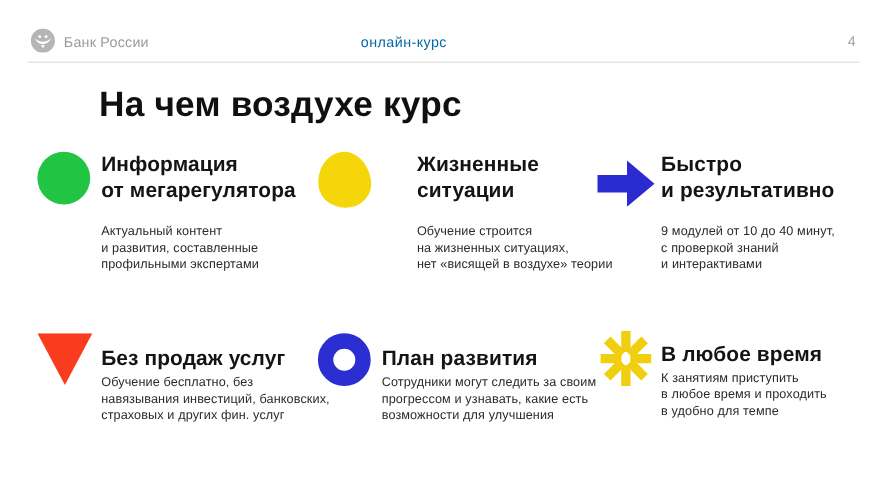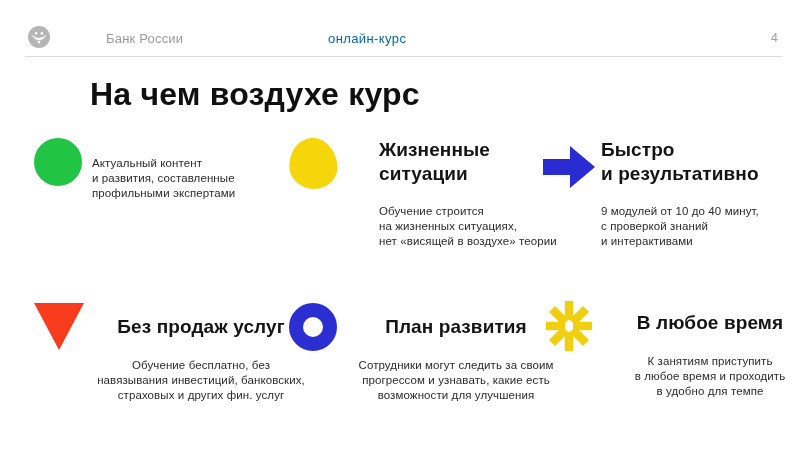--- a/index.html
+++ b/index.html
@@ -10,21 +10,21 @@
     position: relative;
     overflow: hidden;
   }
   .slide { position: absolute; inset: 0; background: #ffffff; }
 
   
   .header { position: absolute; left: 0; top: 0; width: 800px; height: 57px; }
   .logo-wrap { position: absolute; left: 28px; top: 26px; width: 22px; height: 22px; }
   .logo-label {
     position: absolute; left: 58px; top: 31px;
-    font-size: 13px; color: #9b9b9b; letter-spacing: 0.2px; margin-left: 48px;
+    font-size: 13px; color: #9b9b9b; letter-spacing: 0.2px;
   }
   .course-title {
     position: absolute; left: 162px; top: 31px;
     font-size: 13px; color: #8f8f8f; letter-spacing: 0.4px;
   }
   .course-subtitle {
     position: absolute; left: 328px; top: 31px;
     font-size: 13px; color: #0369a1; letter-spacing: 0.4px;
   }
   .page-number {
@@ -49,22 +49,22 @@
   .texts { width: 218px; }
   .feature h3 {
     font-size: 19px; font-weight: bold; color: #141414;
     line-height: 24px; white-space: pre-line; letter-spacing: 0.1px;
   }
   .feature p {
     margin-top: 18px;
     font-size: 11.5px; color: #2b2b2b;
     line-height: 15px; white-space: pre-line; letter-spacing: 0.1px;
   }
-  .feature.single .texts { padding-top: 12px; text-align: center; }
-  .feature.single p { margin-top: 19px; }
+  .feature.single .texts { padding-top: 12px; }
+  .feature.single p { margin-top: 2px; }
 
   .pos-1 { left: 34px;  top: 138px; }
   .pos-2 { left: 289px; top: 138px; gap: 32px; }
   .pos-3 { left: 543px; top: 138px; }
   .pos-4 { left: 34px;  top: 303px; }
   .pos-5 { left: 289px; top: 303px; }
   .pos-6 { left: 543px; top: 299px; }
 
   
   .circle-icon { width: 48px; height: 48px; border-radius: 50%; }
@@ -100,20 +100,22 @@
     <div class="header-rule"></div>
   </div>
 
   <h1 class="slide-title">На чем воздухе курс</h1>
 
   <div class="feature pos-1">
     <div class="icon-box">
       <div class="circle-icon" style="background-color: rgb(34, 196, 67);"></div>
     </div>
     <div class="texts">
+      <h3>Информация
+от мегарегулятора</h3>
       <p>Актуальный контент
 и развития, составленные
 профильными экспертами</p>
     </div>
   </div>
 
   <div class="feature pos-2">
     <div class="icon-box">
       <div class="blob-icon" style="background-color: rgb(245, 214, 11);"></div>
     </div>

